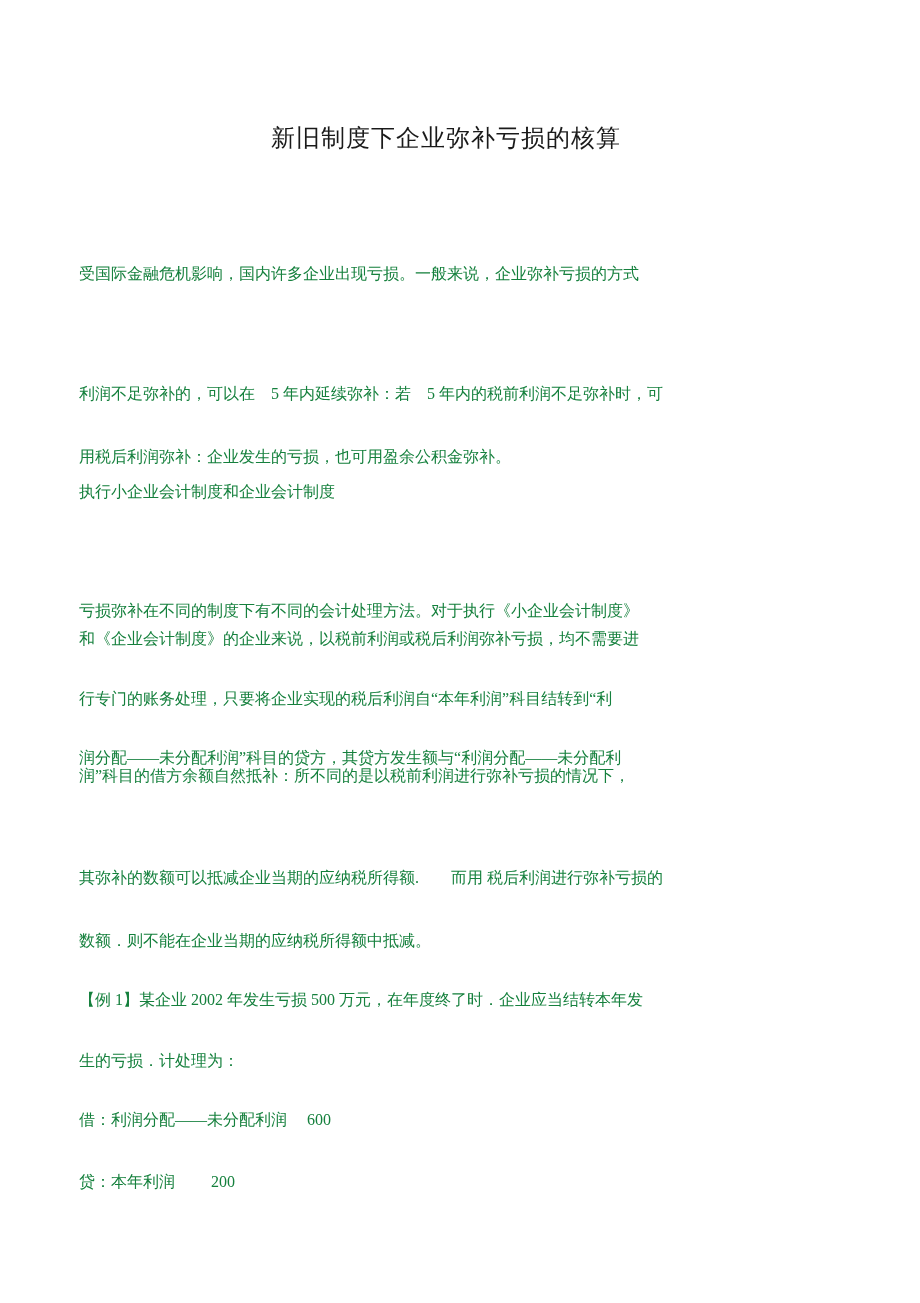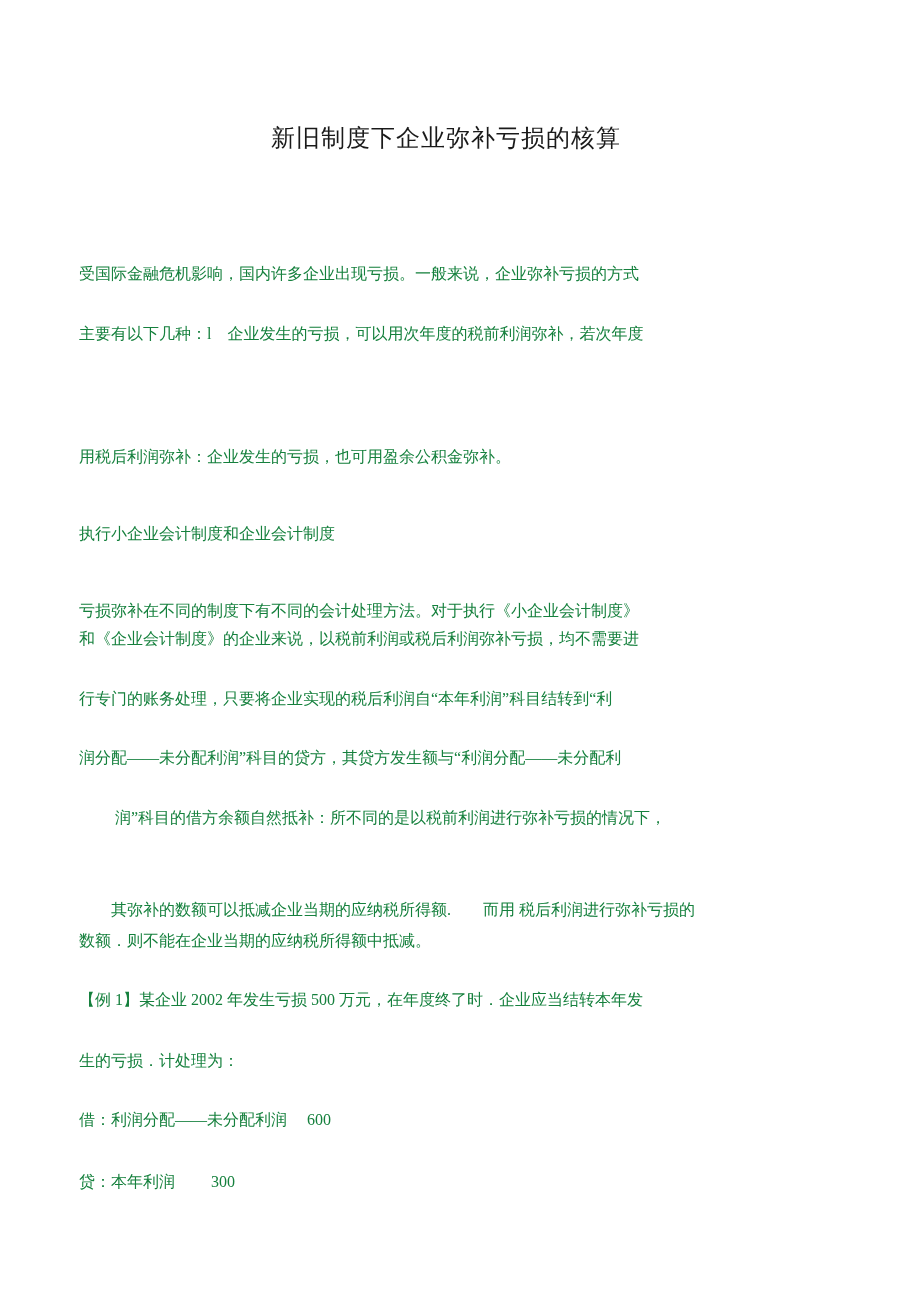--- a/index.html
+++ b/index.html
@@ -41,27 +41,27 @@
       font-family: Liberation Serif, serif;
     }
   </style>
 </head>
 <body>
 
 <div class="page">
   <div class="title">新旧制度下企业弥补亏损的核算</div>
 
   <div class="line" style="top:262px;">受国际金融危机影响，国内许多企业出现亏损。一般来说，企业弥补亏损的方式</div>
-  <div class="line" style="top:322px;">主要有以下几种：l　企业发生的亏损，可以用次年度的税前利润弥补，若次年度</div>
+  <div class="line" style="top:382px;">利润不足弥补的，可以在　5 年内延续弥补：若　5 年内的税前利润不足弥补时，可</div>
   <div class="line" style="top:445px;">用税后利润弥补：企业发生的亏损，也可用盈余公积金弥补。</div>
-  <div class="line" style="top:522px;">执行小企业会计制度和企业会计制度</div>
+  <div class="line" style="top:480px;">执行小企业会计制度和企业会计制度</div>
   <div class="line" style="top:599px;">亏损弥补在不同的制度下有不同的会计处理方法。对于执行《小企业会计制度》</div>
   <div class="line" style="top:627px;text-align:right;">和《企业会计制度》的企业来说，以税前利润或税后利润弥补亏损，均不需要进</div>
   <div class="line" style="top:746px;">润分配——未分配利润”科目的贷方，其贷方发生额与“利润分配——未分配利</div>
   <div class="line" style="top:687px;">行专门的账务处理，只要将企业实现的税后利润自“本年利润”科目结转到“利</div>
-  <div class="line" style="top:806px;margin-left:36px;">润”科目的借方余额自然抵补：所不同的是以税前利润进行弥补亏损的情况下，</div>
-  <div class="line" style="top:898px;margin-left:32px;">其弥补的数额可以抵减企业当期的应纳税所得额.　　而用 税后利润进行弥补亏损的</div>
+  <div class="line" style="top:764px;">润”科目的借方余额自然抵补：所不同的是以税前利润进行弥补亏损的情况下，</div>
+  <div class="line" style="top:866px;">其弥补的数额可以抵减企业当期的应纳税所得额.　　而用 税后利润进行弥补亏损的</div>
   <div class="line" style="top:929px;">数额．则不能在企业当期的应纳税所得额中抵减。</div>
   <div class="line" style="top:988px;">【例 1】某企业 2002 年发生亏损 500 万元，在年度终了时．企业应当结转本年发</div>
   <div class="line" style="top:1049px;">生的亏损．计处理为：</div>
   <div class="line" style="top:1108px;">借：利润分配——未分配利润　 600</div>
-  <div class="line" style="top:1170px;">贷：本年利润　　 300</div>
+  <div class="line" style="top:1170px;">贷：本年利润　　 200</div>
 </div>
 
 </body></html>

